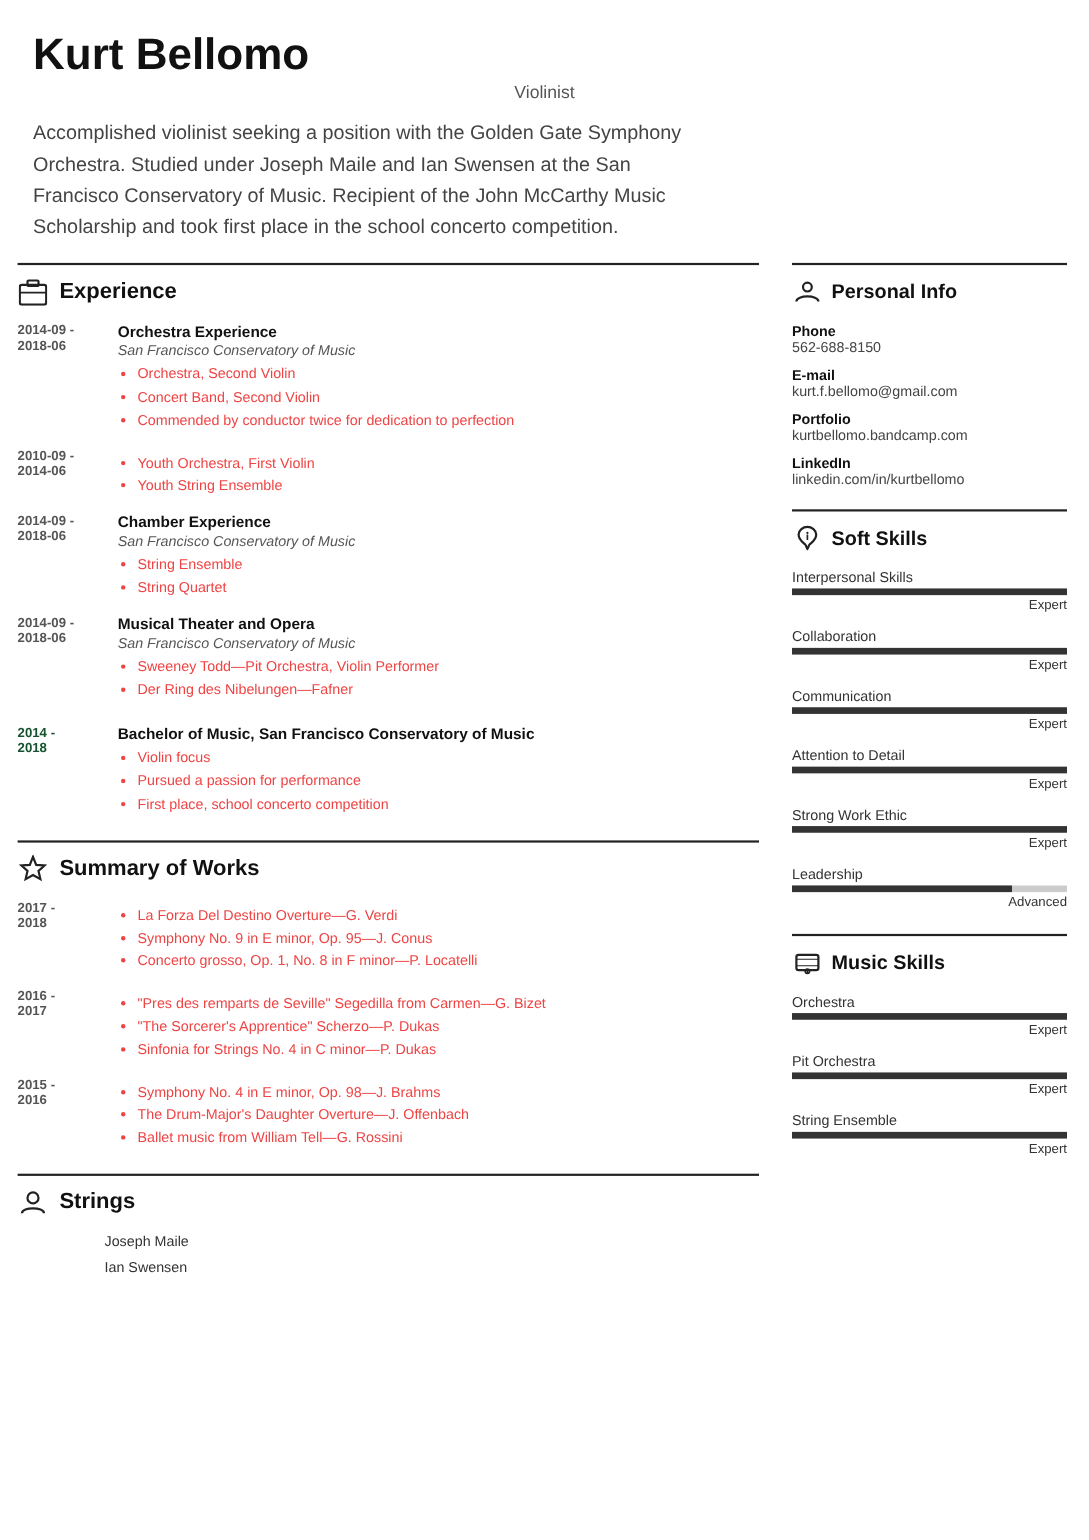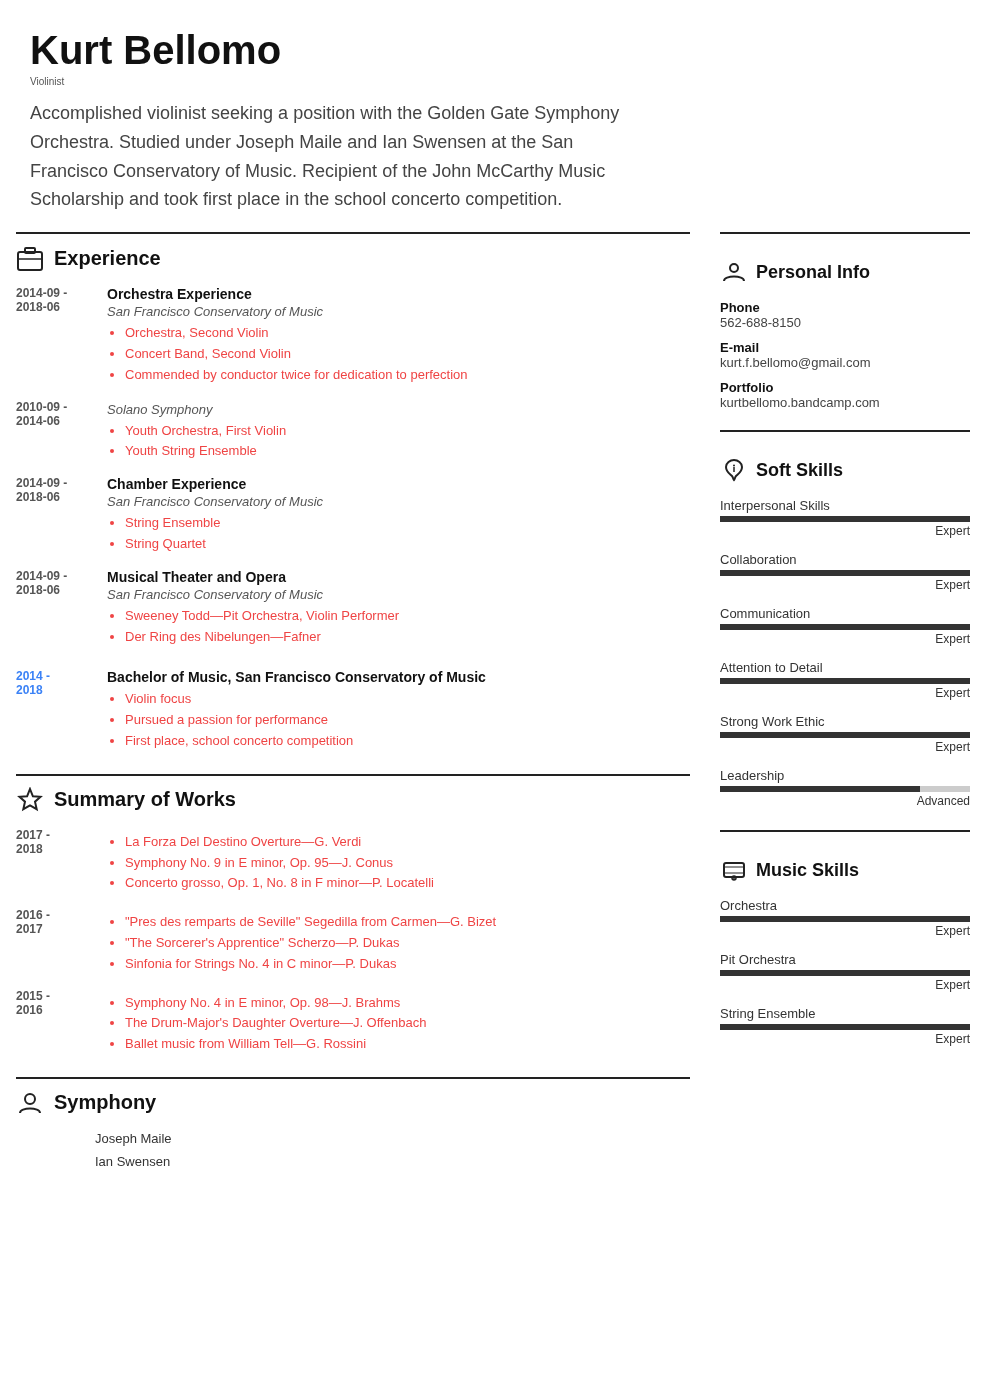--- a/index.html
+++ b/index.html
@@ -20,23 +20,24 @@
     .header {
       padding: 28px 30px 18px 30px;
     }
     .header h1 {
       font-size: 40px;
       font-weight: 900;
       color: #111;
       line-height: 1.1;
     }
     .header .subtitle {
-      font-size: 10px;
+      font-size: 16px;
       color: #555;
       margin-top: 4px;
+      text-align: center;
     }
     .header .bio {
       font-size: 18px;
       color: #444;
       margin-top: 12px;
       line-height: 1.6;
       max-width: 620px;
     }
     .main-content {
       display: flex;
@@ -111,21 +112,21 @@
       color: #ef4444;
       line-height: 1.6;
     }
     .edu-item {
       display: flex;
       gap: 16px;
       margin-bottom: 14px;
     }
     .edu-date {
       font-size: 12px;
-      color: #3b82f6;
+      color: #14532d;
       min-width: 75px;
       font-weight: 600;
     }
     .edu-body {
       flex: 1;
     }
     .edu-title {
       font-size: 14px;
       font-weight: 700;
       color: #111;
@@ -197,21 +198,21 @@
     .teacher-name {
       font-size: 13px;
       color: #333;
     }
     
     .right-section-header {
       display: flex;
       align-items: center;
       gap: 8px;
       border-top: 2px solid #222;
-      padding-top: 24px;
+      padding-top: 10px;
       margin-bottom: 14px;
     }
     .right-section-header h2 {
       font-size: 18px;
       font-weight: 700;
       color: #111;
     }
   </style>
 </head>
 <body>
@@ -249,21 +250,20 @@
               <li>Orchestra, Second Violin</li>
               <li>Concert Band, Second Violin</li>
               <li>Commended by conductor twice for dedication to perfection</li>
             </ul>
           </div>
         </div>
 
         <div class="exp-item">
           <div class="exp-date">2010-09 -<br>2014-06</div>
           <div class="exp-body">
-            <div class="exp-org">Solano Symphony</div>
             <ul class="exp-list">
               <li>Youth Orchestra, First Violin</li>
               <li>Youth String Ensemble</li>
             </ul>
           </div>
         </div>
 
         <div class="exp-item">
           <div class="exp-date">2014-09 -<br>2018-06</div>
           <div class="exp-body">
@@ -348,21 +348,21 @@
       </div>
 
       <div class="section">
         <div class="section-header">
           <div class="section-icon">
             <svg width="26" height="26" viewBox="0 0 26 26" fill="none">
               <circle cx="13" cy="9" r="5" stroke="#222" stroke-width="2" fill="none"></circle>
               <path d="M3 23 C3 17 23 17 23 23" stroke="#222" stroke-width="2" fill="none"></path>
             </svg>
           </div>
-          <h2>Symphony</h2>
+          <h2>Strings</h2>
         </div>
         <div class="teachers-item">
           <div class="teachers-spacer"></div>
           <div class="teacher-name">Joseph Maile</div>
         </div>
         <div class="teachers-item">
           <div class="teachers-spacer"></div>
           <div class="teacher-name">Ian Swensen</div>
         </div>
       </div>
@@ -385,20 +385,24 @@
           <div class="info-label">Phone</div>
           <div class="info-value">562-688-8150</div>
         </div>
         <div class="info-row">
           <div class="info-label">E-mail</div>
           <div class="info-value">kurt.f.bellomo@gmail.com</div>
         </div>
         <div class="info-row">
           <div class="info-label">Portfolio</div>
           <div class="info-value">kurtbellomo.bandcamp.com</div>
+        </div>
+        <div class="info-row">
+          <div class="info-label">LinkedIn</div>
+          <div class="info-value">linkedin.com/in/kurtbellomo</div>
         </div>
       </div>
 
       <div class="section">
         <div class="right-section-header">
           <div class="section-icon">
             <svg width="24" height="24" viewBox="0 0 24 24" fill="none">
               <path d="M12 2 C8 2 4 5 4 9 C4 14 8 16 10 18 C11 19 11 21 12 22 C13 21 13 19 14 18 C16 16 20 14 20 9 C20 5 16 2 12 2Z" stroke="#222" stroke-width="2" fill="none"></path>
               <line x1="12" y1="9" x2="12" y2="14" stroke="#222" stroke-width="1.5"></line>
               <circle cx="12" cy="7.5" r="1" fill="#222"></circle>

